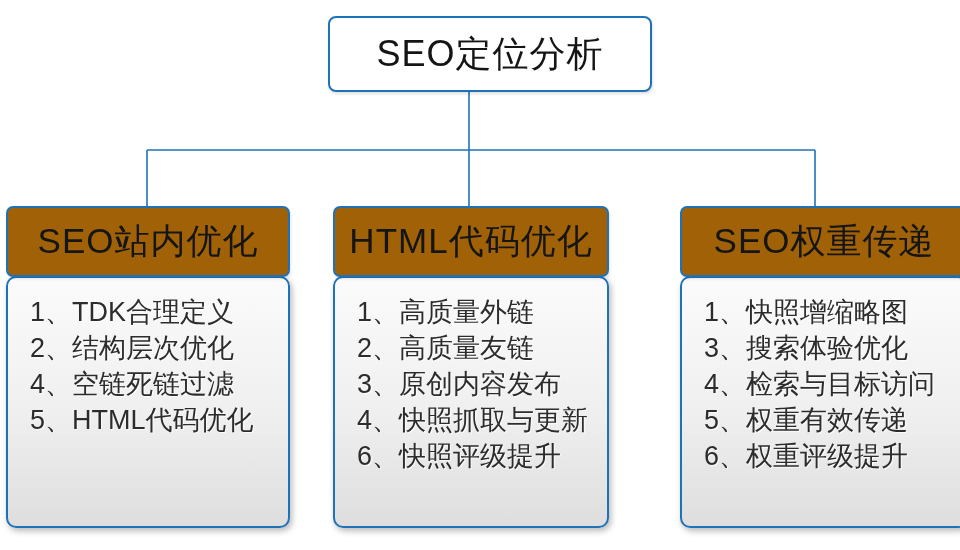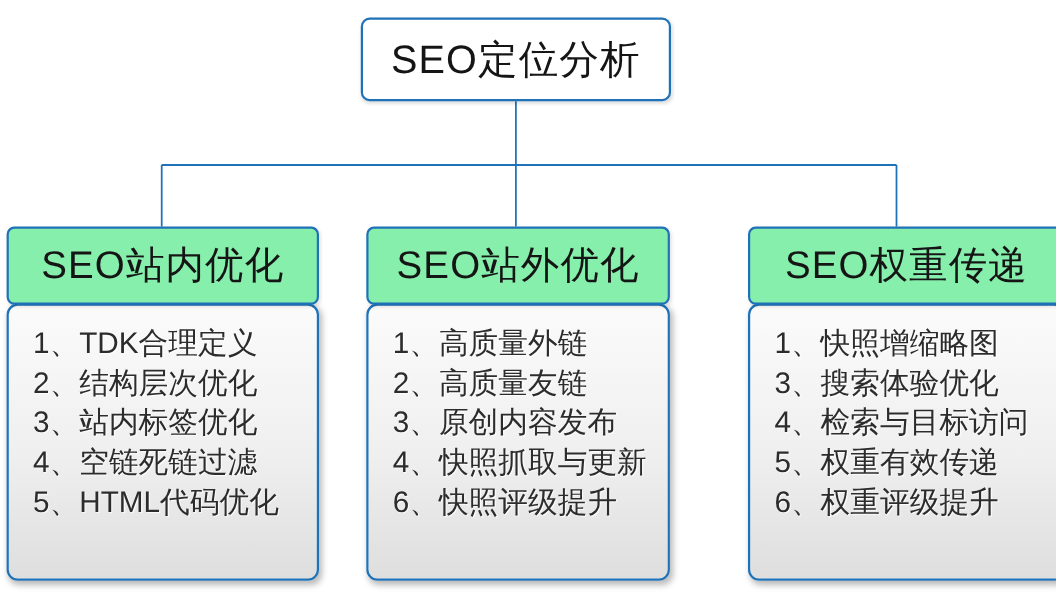--- a/index.html
+++ b/index.html
@@ -22,21 +22,21 @@
     pointer-events: none;
   }
   svg.connectors path {
     stroke: #1f72b8;
     stroke-width: 1.6;
     fill: none;
   }
   .root-box {
     position: absolute;
     left: 328px; top: 16px;
-    width: 282px; height: 76px;
+    width: 324px; height: 76px;
     background: #ffffff;
     border: 2px solid #1f72b8;
     border-radius: 8px;
     box-sizing: border-box;
     display: flex;
     align-items: center;
     justify-content: center;
     box-shadow: 1px 2px 3px rgba(0,0,0,0.12);
     z-index: 2;
   }
@@ -50,21 +50,21 @@
     position: absolute;
     top: 206px;
   }
   .col1 { left: 6px;   width: 284px; }
   .col2 { left: 333px; width: 276px; }
   .col3 { left: 680px; width: 288px; }
   .col-header {
     position: relative;
     z-index: 2;
     height: 71px;
-    background: #86efac;
+    background: #a16207;
     border: 2px solid #1f72b8;
     border-radius: 7px;
     box-sizing: border-box;
     display: flex;
     align-items: center;
     justify-content: center;
     box-shadow: 1px 2px 3px rgba(0,0,0,0.10);
   }
   .col-title {
     font-size: 35px;
@@ -115,30 +115,29 @@
   </div>
 
   <div class="col col1">
     <div class="col-header">
       <span class="col-title">SEO站内优化</span>
     </div>
     <div class="col-body">
       <ul class="item-list">
         <li>1、TDK合理定义</li>
         <li>2、结构层次优化</li>
-        <li>3、站内标签优化</li>
         <li>4、空链死链过滤</li>
         <li>5、HTML代码优化</li>
       </ul>
     </div>
   </div>
 
   <div class="col col2">
     <div class="col-header">
-      <span class="col-title">SEO站外优化</span>
+      <span class="col-title">HTML代码优化</span>
     </div>
     <div class="col-body">
       <ul class="item-list">
         <li>1、高质量外链</li>
         <li>2、高质量友链</li>
         <li>3、原创内容发布</li>
         <li>4、快照抓取与更新</li>
         <li>6、快照评级提升</li>
       </ul>
     </div>

